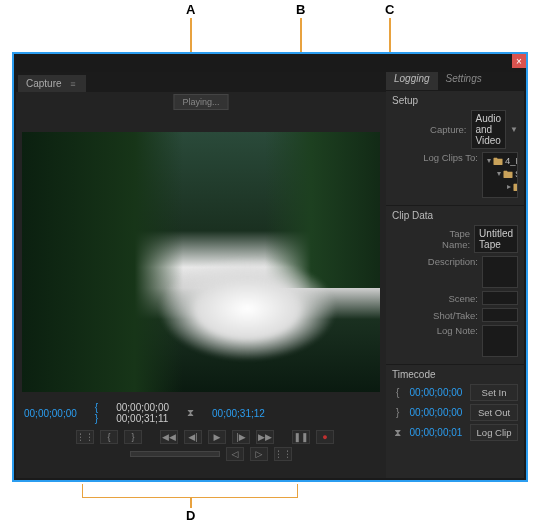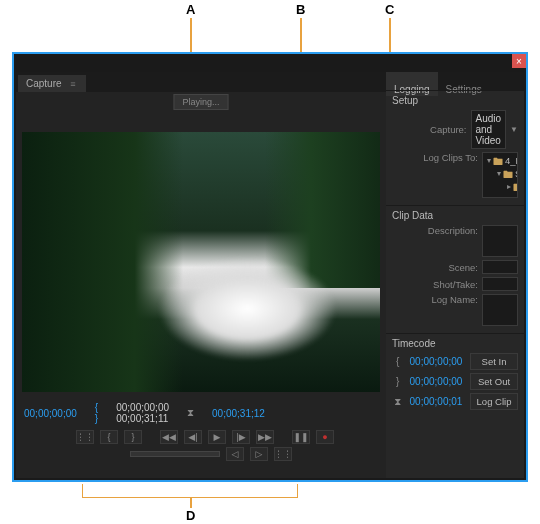--- a/index.html
+++ b/index.html
@@ -30,21 +30,21 @@
   .tc-pair { display:flex; flex-direction:column; line-height:1.1;}
   .controls { display:flex; flex-direction:column; gap:3px; padding:2px 8px 6px 60px;}
   .ctrl-row { display:flex; align-items:center; gap:6px;}
   .ctrl-row.row2 { padding-left:54px; }
   .ctrl-btn { width:18px; height:14px; background:#2a2a2a; border:1px solid #3a3a3a; display:flex; align-items:center; justify-content:center; color:#888; font-size:9px; cursor:pointer;}
   .slider { width:90px; height:6px; background:#333; border:1px solid #444; }
 
   
   .right-pane { flex:1; background:#272727; display:flex; flex-direction:column; font-size:10px; color:#999; overflow:hidden;}
   .right-tabs { display:flex; height:18px; background:#1b1b1b;}
-  .rtab { padding:12px 8px; color:#888; cursor:pointer;}
+  .rtab { padding:1px 8px; color:#888; cursor:pointer;font-style:italic;}
   .rtab.active { background:#303030; color:#bbb;}
   .section { padding:4px 6px; border-top:1px solid #1a1a1a;}
   .section-title { color:#bbb; font-size:10px; margin-bottom:4px;}
   .row { display:flex; align-items:center; margin-bottom:3px; gap:4px;}
   .row-label { width:56px; text-align:right; color:#888; font-size:9.5px;margin-left:30px;}
   .field { flex:1; background:#1a1a1a; border:1px solid #3a3a3a; color:#ccc; padding:2px 4px; font-size:10px; min-height:14px;}
   .tree { background:#1a1a1a; border:1px solid #3a3a3a; padding:2px 4px; font-size:9.5px; color:#bbb; line-height:1.3; height:46px; overflow:hidden;}
   .tree .node { display:flex; align-items:center; gap:2px;}
   .tree .ind1 { padding-left:10px;} .tree .ind2{padding-left:20px;}
   .textarea { height:32px; }
@@ -156,34 +156,38 @@
                   <span class="tri">▸</span>
                   <span class="folder">🖿</span>
                   <span>AERIAL</span>
                 </div>
             </div>
           </div>
         </div>
 
         <div class="section">
           <div class="section-title">Clip Data</div>
+          <div class="row">
+              <div class="row-label">Tape Name:</div>
+              <div class="field">Untitled Tape</div>
+            </div>
           <div class="row" style="align-items:flex-start;">
               <div class="row-label">Description:</div>
               <div class="field textarea"></div>
             </div>
           <div class="row">
               <div class="row-label">Scene:</div>
               <div class="field"></div>
             </div>
           <div class="row">
               <div class="row-label">Shot/Take:</div>
               <div class="field"></div>
             </div>
           <div class="row" style="align-items:flex-start;">
-              <div class="row-label">Log Name:</div>
+              <div class="row-label">Log Note:</div>
               <div class="field textarea"></div>
             </div>
         </div>
 
         <div class="section">
           <div class="section-title">Timecode</div>
           <div class="tc-row">
               <span class="sym">{</span>
               <span class="tc-val">00;00;00;00</span>
               <span class="btn">Set In</span>

